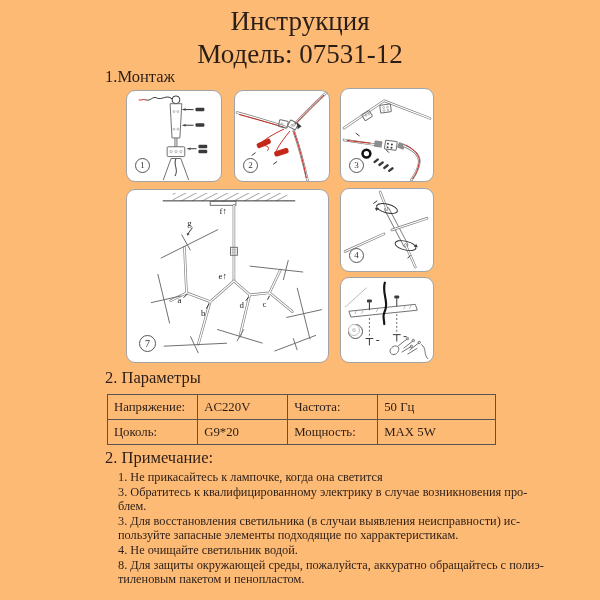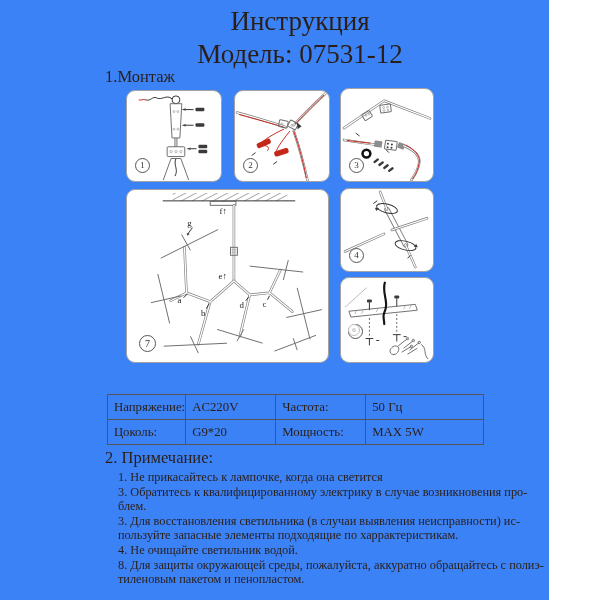--- a/index.html
+++ b/index.html
@@ -1,36 +1,36 @@
 <!DOCTYPE html>
 <html><head>
 <meta charset="utf-8">
 <style>
   html,body{margin:0;padding:0;background:#fff;}
   body{width:600px;height:600px;font-family:"Liberation Serif",serif;color:#2b1e18;}
-  .page{position:relative;width:549px;height:600px;overflow:hidden;background:#3b82f6;text-decoration:underline;}
+  .page{position:relative;width:600px;height:600px;overflow:hidden;background:#fdba74;text-decoration:underline;}
   .title-line{position:absolute;left:0;width:600px;text-align:center;font-size:27px;white-space:nowrap;}
   .t1{top:6px;} .t2{top:39px;}
   .h2{position:absolute;left:105px;font-size:16.5px;white-space:nowrap;}
   .h-montage{top:67px;} .h-params{top:368px;} .h-notes{top:448px;}
   .panel{position:absolute;border:1px solid #a3a3a3;border-radius:9px;background:#fff;box-sizing:border-box;}
   .panel svg{position:absolute;left:0;top:0;width:100%;height:100%;}
   #p1{left:126px;top:90px;width:96px;height:92px;}
   #p2{left:234px;top:90px;width:96px;height:92px;}
   #p3{left:340px;top:88px;width:94px;height:94px;}
   #p7{left:126px;top:189px;width:203px;height:174px;}
   #p4{left:340px;top:188px;width:94px;height:84px;}
   #p5{left:340px;top:277px;width:94px;height:86px;}
   .pnum{position:absolute;left:8px;bottom:8px;width:13px;height:13px;border:1px solid #555;
         border-radius:50%;font-size:9px;line-height:13px;text-align:center;color:#333;background:#fff;}
   #p7 .pnum{left:12px;bottom:10px;width:15px;height:15px;font-size:10px;line-height:15px;}
   #p5 .pnum{left:7px;bottom:auto;top:46px;}
   .pnum.faint{left:46px;top:auto;bottom:4px;width:10px;height:10px;font-size:7px;line-height:10px;color:#999;border-color:#bfbfbf;}
   table.params{position:absolute;left:107px;top:394px;border-collapse:collapse;font-size:12.8px;table-layout:fixed;}
-  table.params td{border:1.4px solid #555;height:24px;padding:0 0 0 6px;overflow:hidden;white-space:nowrap;}
+  table.params td{border:1.4px solid #555;height:24px;padding:0 12px 0 6px;overflow:hidden;white-space:nowrap;}
   .notes{position:absolute;left:118px;top:470px;width:485px;font-size:12.3px;line-height:14.6px;}
   .note{white-space:pre-line;}
   
   .t{stroke:#7d7d7d;stroke-width:2.6;fill:none;stroke-linecap:round;stroke-linejoin:round;}
   .ti{stroke:#fff;stroke-width:1.3;fill:none;stroke-linecap:round;stroke-linejoin:round;}
   .w{stroke:#7d7d7d;stroke-width:5.5;fill:none;stroke-linecap:round;}
   .wi{stroke:#fff;stroke-width:3.6;fill:none;stroke-linecap:round;}
   .ln{stroke:#6e6e6e;stroke-width:1;fill:none;}
   .thin{stroke:#9a9a9a;stroke-width:.7;fill:none;}
   .dk{stroke:#333;stroke-width:1;fill:none;}
@@ -195,20 +195,21 @@
       <circle class="ln" cx="68" cy="62" r="1.2"></circle>
         <circle class="ln" cx="74" cy="64" r="1.2"></circle>
       <circle class="ln" cx="80" cy="66" r="1.2"></circle>
         <circle class="ln" cx="72" cy="70" r="1.2"></circle>
       <path class="ln" d="M82 68 C88 72 84 78 89 83"></path>
     </svg>
     <span class="pnum">5</span>
     <span class="pnum faint">6</span>
   </div>
 
+  <div class="h2 h-params">2. Параметры</div>
 
   <table class="params">
     <colgroup>
         <col style="width:78px">
         <col style="width:90px">
         <col style="width:90px">
         <col style="width:118px">
       </colgroup>
     <tbody>
         <tr>

